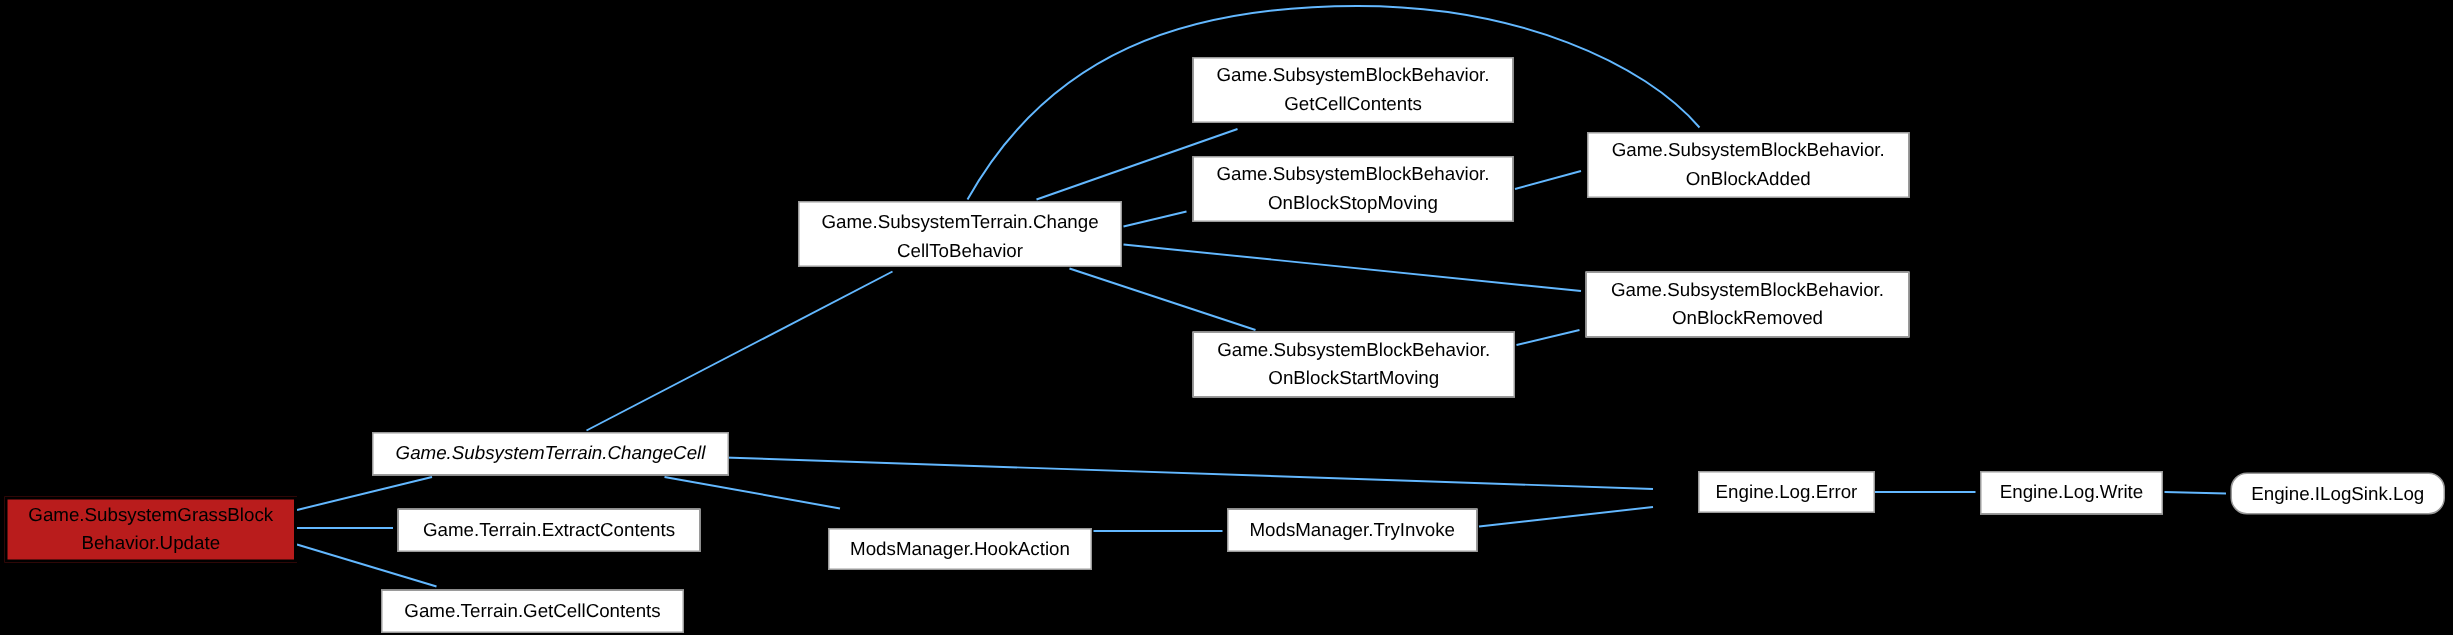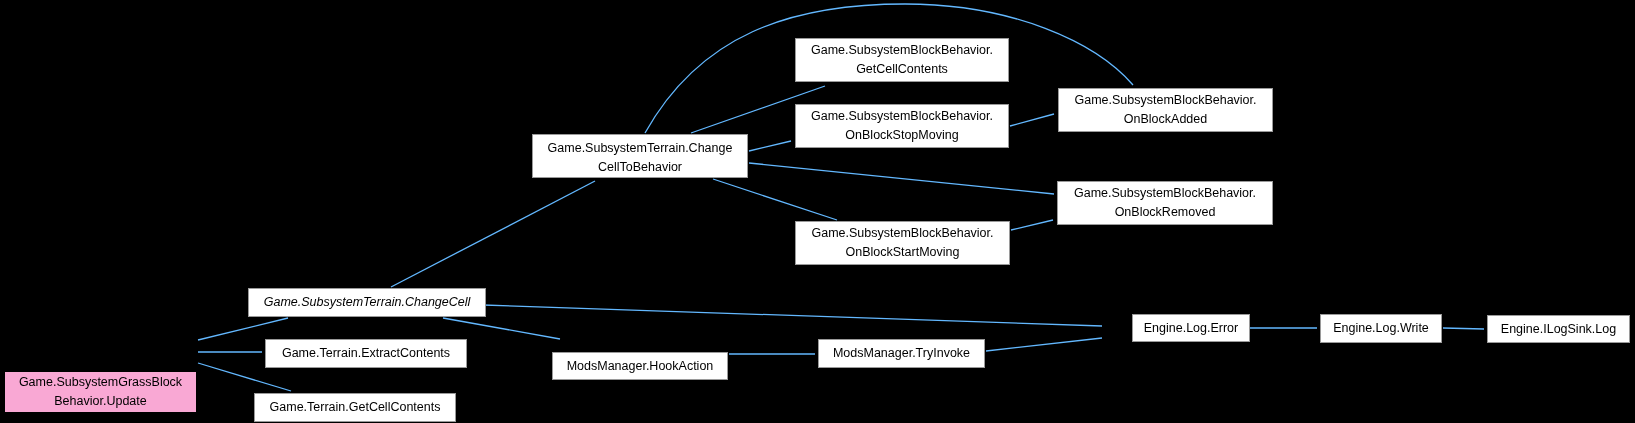--- a/index.html
+++ b/index.html
@@ -37,24 +37,23 @@
     line-height: 19px;
     text-align: center;
     white-space: nowrap;
     display: flex;
     flex-direction: column;
     justify-content: center;
     align-items: center;
     cursor: pointer;
   }
   .node.root {
-    background: #f9a8d4;
+    background: #b91c1c;
     border: 2px solid #000000;
     cursor: default;
-    margin-top: 39px;
   }
   .node span {
     display: block;
   }
 </style>
 </head>
 <body>
 
 <div id="diagram">
     <svg id="edges-layer" viewBox="0 0 1635 423">
@@ -123,16 +122,16 @@
     </div>
     <div class="node" style="left: 818px; top: 339px; width: 167px; height: 29px;">
       <span>ModsManager.TryInvoke</span>
     </div>
     <div class="node" style="left: 1132px; top: 314px; width: 118px; height: 28px;">
       <span>Engine.Log.Error</span>
     </div>
     <div class="node" style="left: 1320px; top: 314px; width: 122px; height: 29px;">
       <span>Engine.Log.Write</span>
     </div>
-    <div class="node" style="left: 1487px; top: 315px; width: 143px; height: 28px;">
+    <div class="node" style="left: 1487px; top: 315px; width: 143px; height: 28px; border-radius: 11px;">
       <span>Engine.ILogSink.Log</span>
     </div>
   </div>
 
 </body></html>

